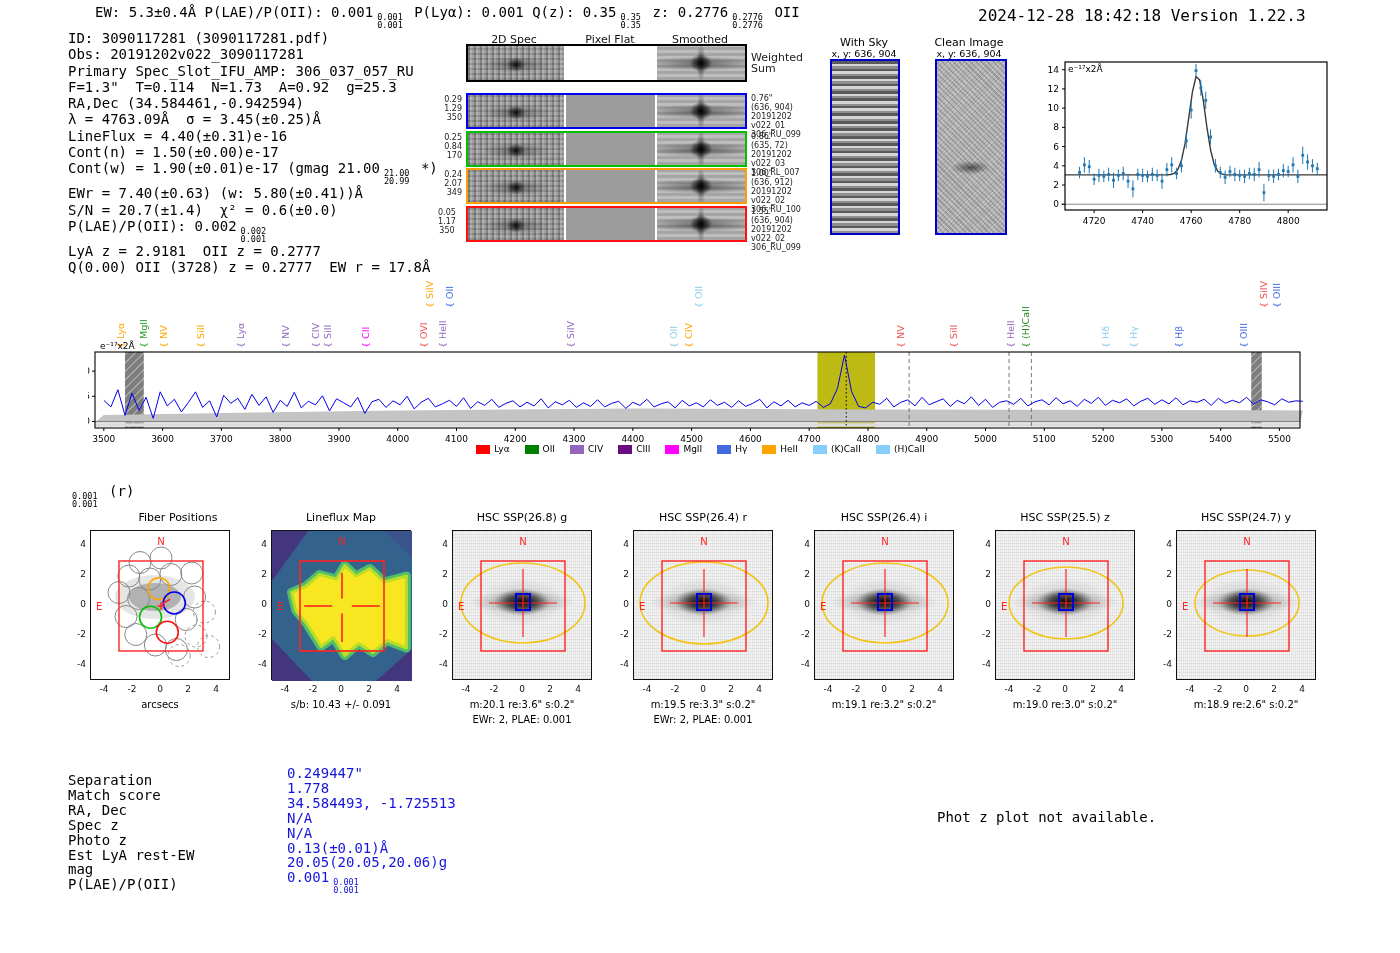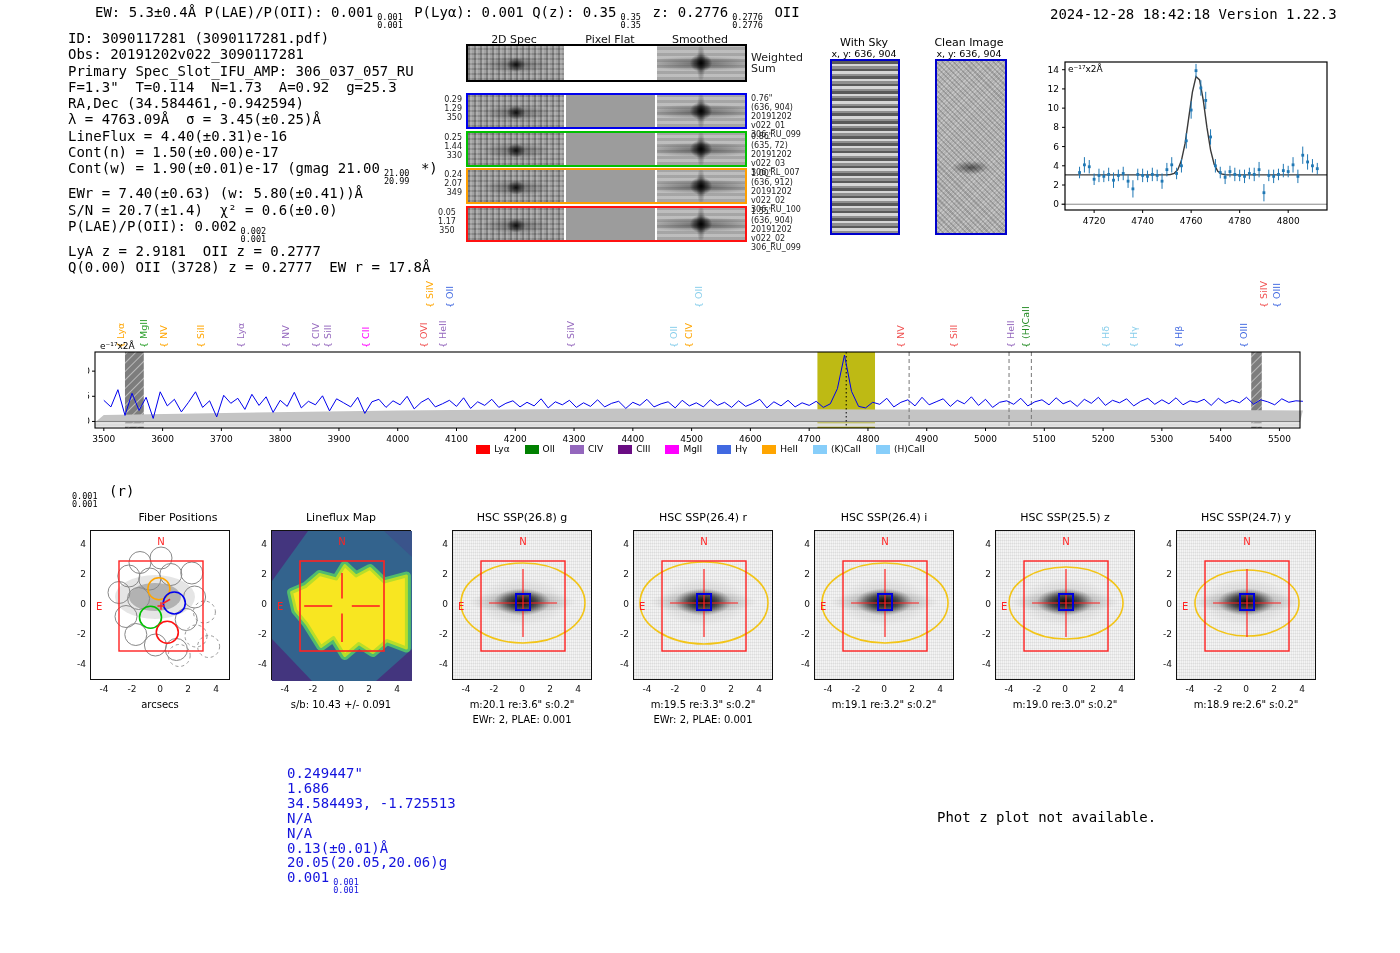--- a/index.html
+++ b/index.html
@@ -2,21 +2,21 @@
 <html><head>
 <meta charset="utf-8">
 <style>
   html,body{margin:0;padding:0;background:#ffffff;}
   #page{position:relative;width:1400px;height:953px;background:#fff;overflow:hidden;
         font-family:"DejaVu Sans Mono",monospace;color:#000;}
   .abs{position:absolute;}
   .stack{display:inline-flex;flex-direction:column;font-size:8.5px;line-height:8px;
          vertical-align:-3px;margin:0 3px 0 4px;}
   #header-line{left:95px;top:4px;font-size:14px;white-space:nowrap;}
-  #header-datetime{left:1050px;top:6px;font-size:14px;white-space:nowrap;}
+  #header-datetime{left:978px;top:6px;font-size:16px;white-space:nowrap;}
   #info-block{left:68px;top:30px;font-size:14px;line-height:16.3px;white-space:pre;}
   
   .spec-row{position:absolute;display:flex;box-sizing:border-box;}
   .strip{height:100%;}
   .strip-spec{background:
      radial-gradient(ellipse 13px 10px at 50% 55%, rgba(0,0,0,.85), rgba(0,0,0,0) 70%),
      radial-gradient(ellipse 46px 11px at 50% 55%, rgba(0,0,0,.35), rgba(0,0,0,0) 75%),
      repeating-linear-gradient(90deg, rgba(0,0,0,.20) 0 2px, rgba(255,255,255,.14) 2px 4px, rgba(0,0,0,0) 4px 6px),
      repeating-linear-gradient(0deg, rgba(0,0,0,.16) 0 2px, rgba(0,0,0,0) 2px 5px),
      #a3a3a3;}
@@ -620,42 +620,43 @@
       <div class="cut-tick" style="left: 1209px; top: 684px; width: 18px; text-align: center;">-2</div>
       <div class="cut-tick" style="left: 1154px; top: 599px; width: 18px; text-align: right;">0</div>
       <div class="cut-tick" style="left: 1237px; top: 684px; width: 18px; text-align: center;">0</div>
       <div class="cut-tick" style="left: 1154px; top: 569px; width: 18px; text-align: right;">2</div>
       <div class="cut-tick" style="left: 1265px; top: 684px; width: 18px; text-align: center;">2</div>
       <div class="cut-tick" style="left: 1154px; top: 539px; width: 18px; text-align: right;">4</div>
       <div class="cut-tick" style="left: 1293px; top: 684px; width: 18px; text-align: center;">4</div>
       <div class="cut-cap" style="left: 1246px; top: 699px;">m:18.9 re:2.6" s:0.2"</div>
     </div>
 
-  <div class="abs" id="match-values"><div><span>0.249447"</span></div><div><span>1.686</span></div><div><span>34.584493, -1.725513</span></div><div><span>N/A</span></div><div><span>N/A</span></div><div><span>0.13(±0.01)Å</span></div><div><span>20.05(20.05,20.06)g</span></div><div><span>0.001</span><span class="stack"><span>0.001</span><span>0.001</span></span></div></div>
+  <div class="abs" id="match-labels"><div>Separation</div><div>Match score</div><div>RA, Dec</div><div>Spec z</div><div>Photo z</div><div>Est LyA rest-EW</div><div>mag</div><div>P(LAE)/P(OII)</div></div>
+  <div class="abs" id="match-values"><div><span>0.249447"</span></div><div><span>1.778</span></div><div><span>34.584493, -1.725513</span></div><div><span>N/A</span></div><div><span>N/A</span></div><div><span>0.13(±0.01)Å</span></div><div><span>20.05(20.05,20.06)g</span></div><div><span>0.001</span><span class="stack"><span>0.001</span><span>0.001</span></span></div></div>
   <div class="abs" id="photz-note">Phot z plot not available.</div>
 <div class="side-label" style="left: 751px; top: 52px; font-size: 11px; line-height: 11px;">
       <div>Weighted</div>
       <div>Sum</div>
     </div>
     <div class="side-label" style="left: 432px; top: 95px; width: 30px; text-align: right;">
       <div>0.29</div>
       <div>1.29</div>
       <div>350</div>
     </div>
     <div class="side-label" style="left: 751px; top: 94px;">
       <div>0.76"</div>
       <div>(636, 904)</div>
       <div>20191202</div>
       <div>v022_01</div>
       <div>306_RU_099</div>
     </div>
     <div class="side-label" style="left: 432px; top: 132.5px; width: 30px; text-align: right;">
       <div>0.25</div>
-      <div>1.44</div>
-      <div>330</div>
+      <div>0.84</div>
+      <div>170</div>
     </div>
     <div class="side-label" style="left: 751px; top: 131.5px;">
       <div>0.86"</div>
       <div>(635, 72)</div>
       <div>20191202</div>
       <div>v022_03</div>
       <div>306_RL_007</div>
     </div>
     <div class="side-label" style="left: 432px; top: 170px; width: 30px; text-align: right;">
       <div>0.24</div>

